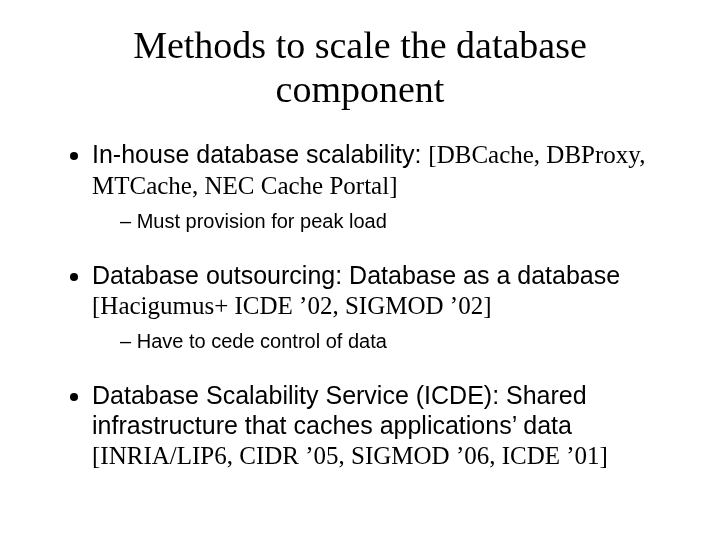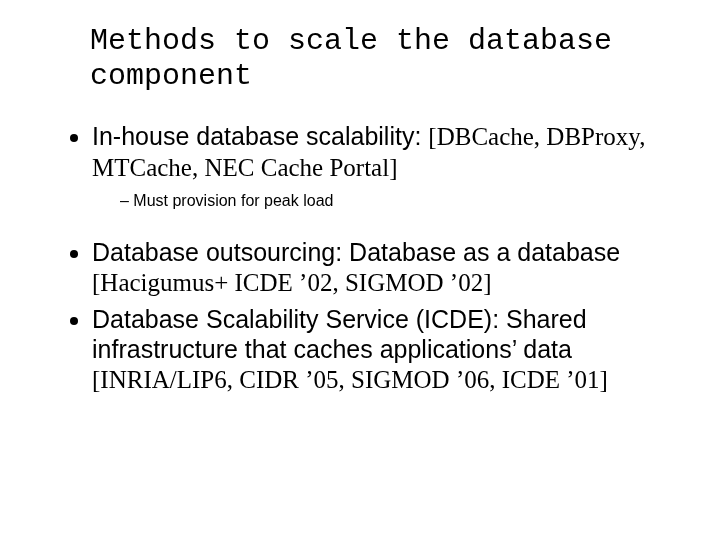--- a/index.html
+++ b/index.html
@@ -11,44 +11,44 @@
     font-family: Arial, Helvetica, sans-serif;
     color: #000;
   }
   .slide {
     box-sizing: border-box;
     width: 720px;
     height: 540px;
     padding: 20px 50px 20px 50px;
   }
   .title {
-    text-align: left;
-    font-size: 30px;
+    text-align: center;
+    font-size: 38px;
     line-height: 1.15;
     margin: 4px 40px 28px 40px;
-    font-family: Liberation Mono, monospace;
+    font-family: Liberation Serif, serif;
   }
   ul.level1 {
     list-style: disc;
     padding-left: 34px;
     margin: 8px;
   }
   ul.level1 > li {
     font-size: 25px;
     line-height: 1.2;
     margin-bottom: 6px;
     font-family: Arial, Helvetica, sans-serif;
   }
   ul.level2 {
     list-style: none;
     padding-left: 28px;
     margin: 8px 0 26px 0;
   }
   ul.level2 > li {
-    font-size: 16px;
+    font-size: 20px;
     line-height: 1.25;
     font-family: Arial, Helvetica, sans-serif;
   }
   ul.level2 > li::before {
     content: "– ";
   }
   .ref {
     font-family: "Comic Sans MS", "Comic Sans", cursive;
   }
 </style>
@@ -63,18 +63,21 @@
 
   <ul class="level1">
     <li>
       <span>In-house database scalability: </span><span class="ref">[DBCache, DBProxy, MTCache, NEC Cache Portal]</span>
       <ul class="level2">
         <li>Must provision for peak load</li>
       </ul>
     </li>
     <li>
       <span>Database outsourcing: Database as a database </span><span class="ref">[Hacigumus+ ICDE ’02, SIGMOD ’02]</span>
+      <ul class="level2">
+        <li>Have to cede control of data</li>
+      </ul>
     </li>
     <li>
       <span>Database Scalability Service (ICDE): Shared infrastructure that caches applications’ data </span><span class="ref">[INRIA/LIP6, CIDR ’05, SIGMOD ’06, ICDE ’01]</span>
     </li>
   </ul>
 </div>
 
 </body></html>

